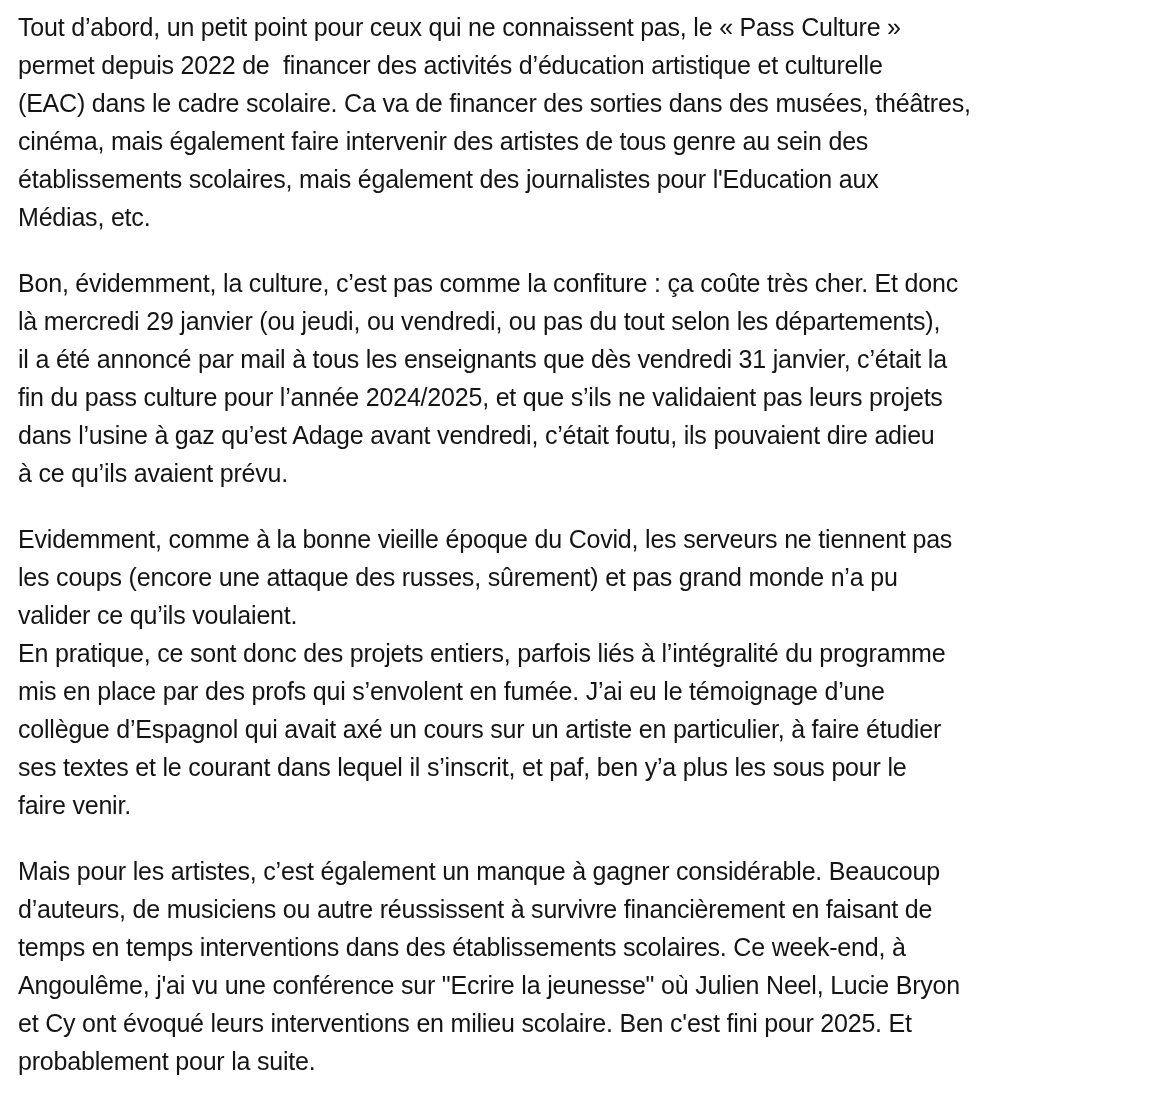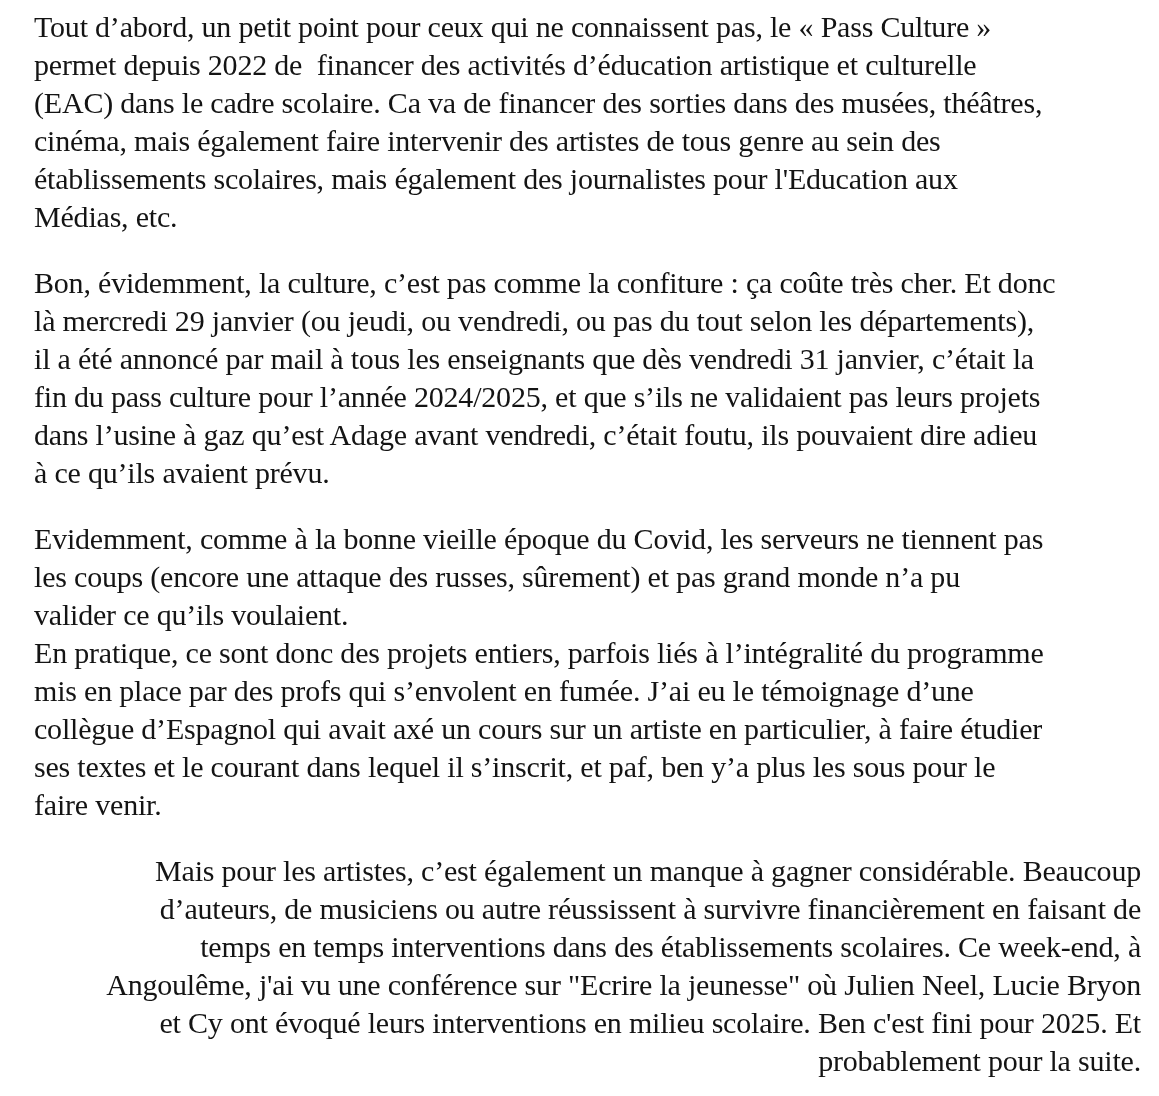--- a/index.html
+++ b/index.html
@@ -13,32 +13,31 @@
     background: #ffffff;
     overflow: hidden;
     box-sizing: border-box;
   }
   .doc {
     padding: 8px 18px 0 18px;
     width: 1123px;
     box-sizing: content-box;
   }
   .para {
-    margin: 0 0 28px 16px;
-    font-family: Liberation Serif, serif;
-    font-size: 30px;
+    margin: 0 0 28px 0;
+    font-family: Liberation Sans, sans-serif;
+    font-size: 25px;
     line-height: 38px;
     letter-spacing: -0.2px;
     color: #141414;
     white-space: pre-wrap;       
     font-weight: 400;
   }
   .para:last-child {
     margin-bottom: 0;
-    text-align: right;
   }
 </style>
 </head>
 <body>
 
 <div class="page">
   <main class="doc">
     <p class="para">Tout d’abord, un petit point pour ceux qui ne connaissent pas, le « Pass Culture »
 permet depuis 2022 de  financer des activités d’éducation artistique et culturelle
 (EAC) dans le cadre scolaire. Ca va de financer des sorties dans des musées, théâtres,

